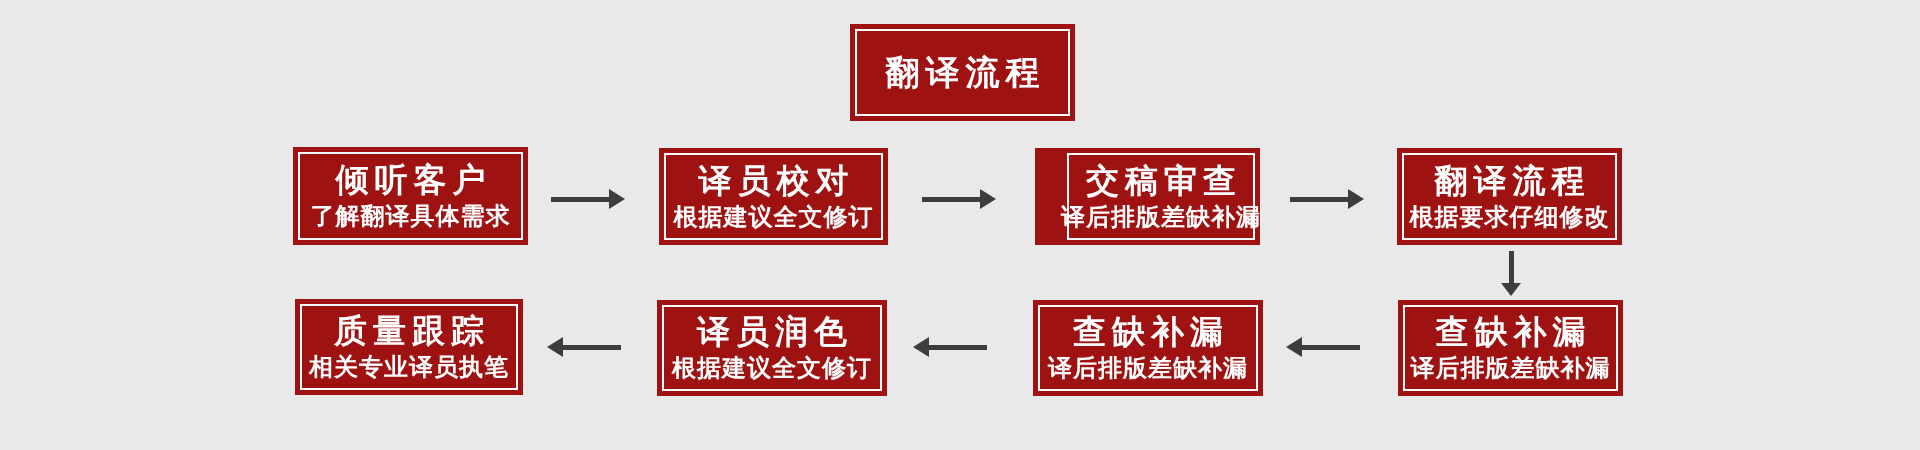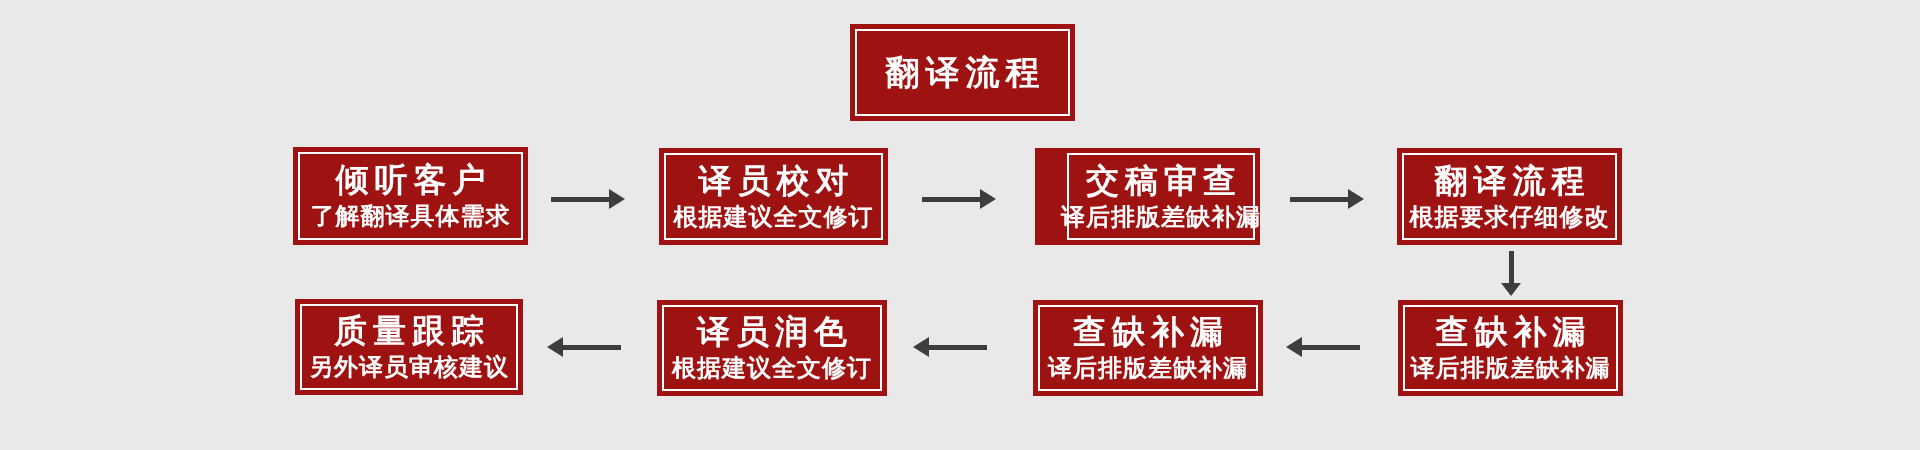--- a/index.html
+++ b/index.html
@@ -165,21 +165,21 @@
   <div class="fbox pos-b6">
     <div class="fbox-inner">
       <div class="fbox-title">查缺补漏</div>
       <div class="fbox-sub">译后排版差缺补漏</div>
     </div>
   </div>
 
   <div class="fbox pos-b8">
     <div class="fbox-inner">
       <div class="fbox-title">质量跟踪</div>
-      <div class="fbox-sub">另外译员审核建议</div>
+      <div class="fbox-sub">相关专业译员执笔</div>
     </div>
   </div>
 
   <div class="arrow-h pos-a1">
     <div class="shaft-h"></div>
     <div class="head-right"></div>
   </div>
 
   <div class="arrow-h pos-a2">
     <div class="shaft-h"></div>

